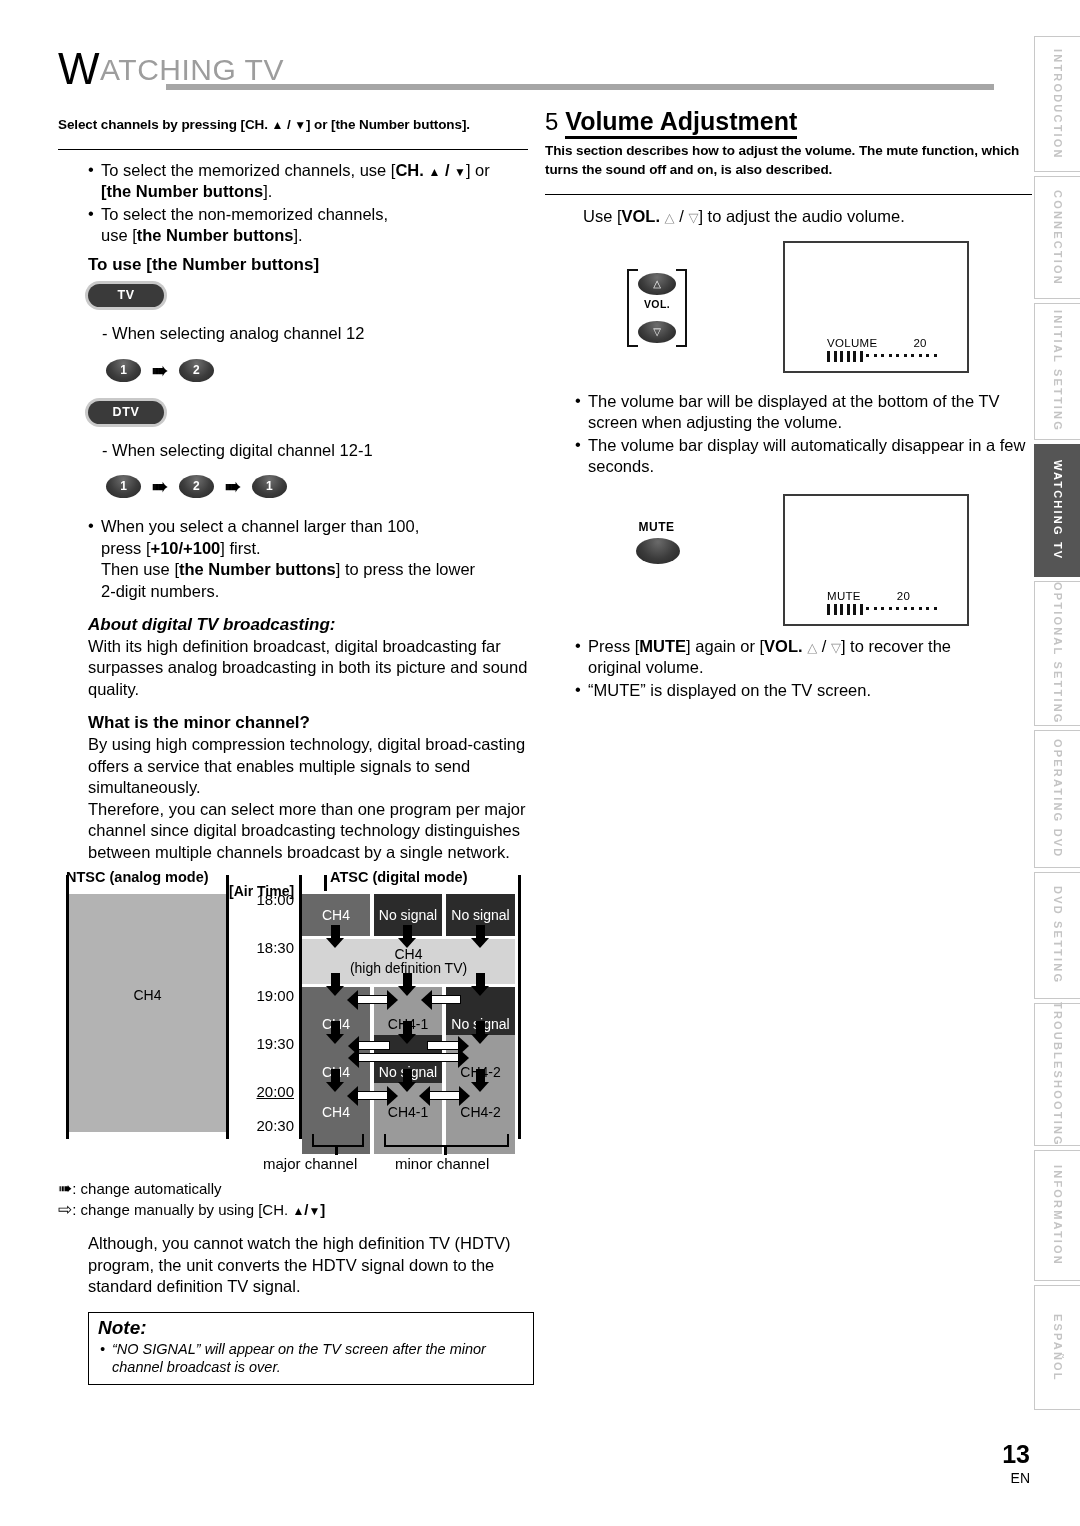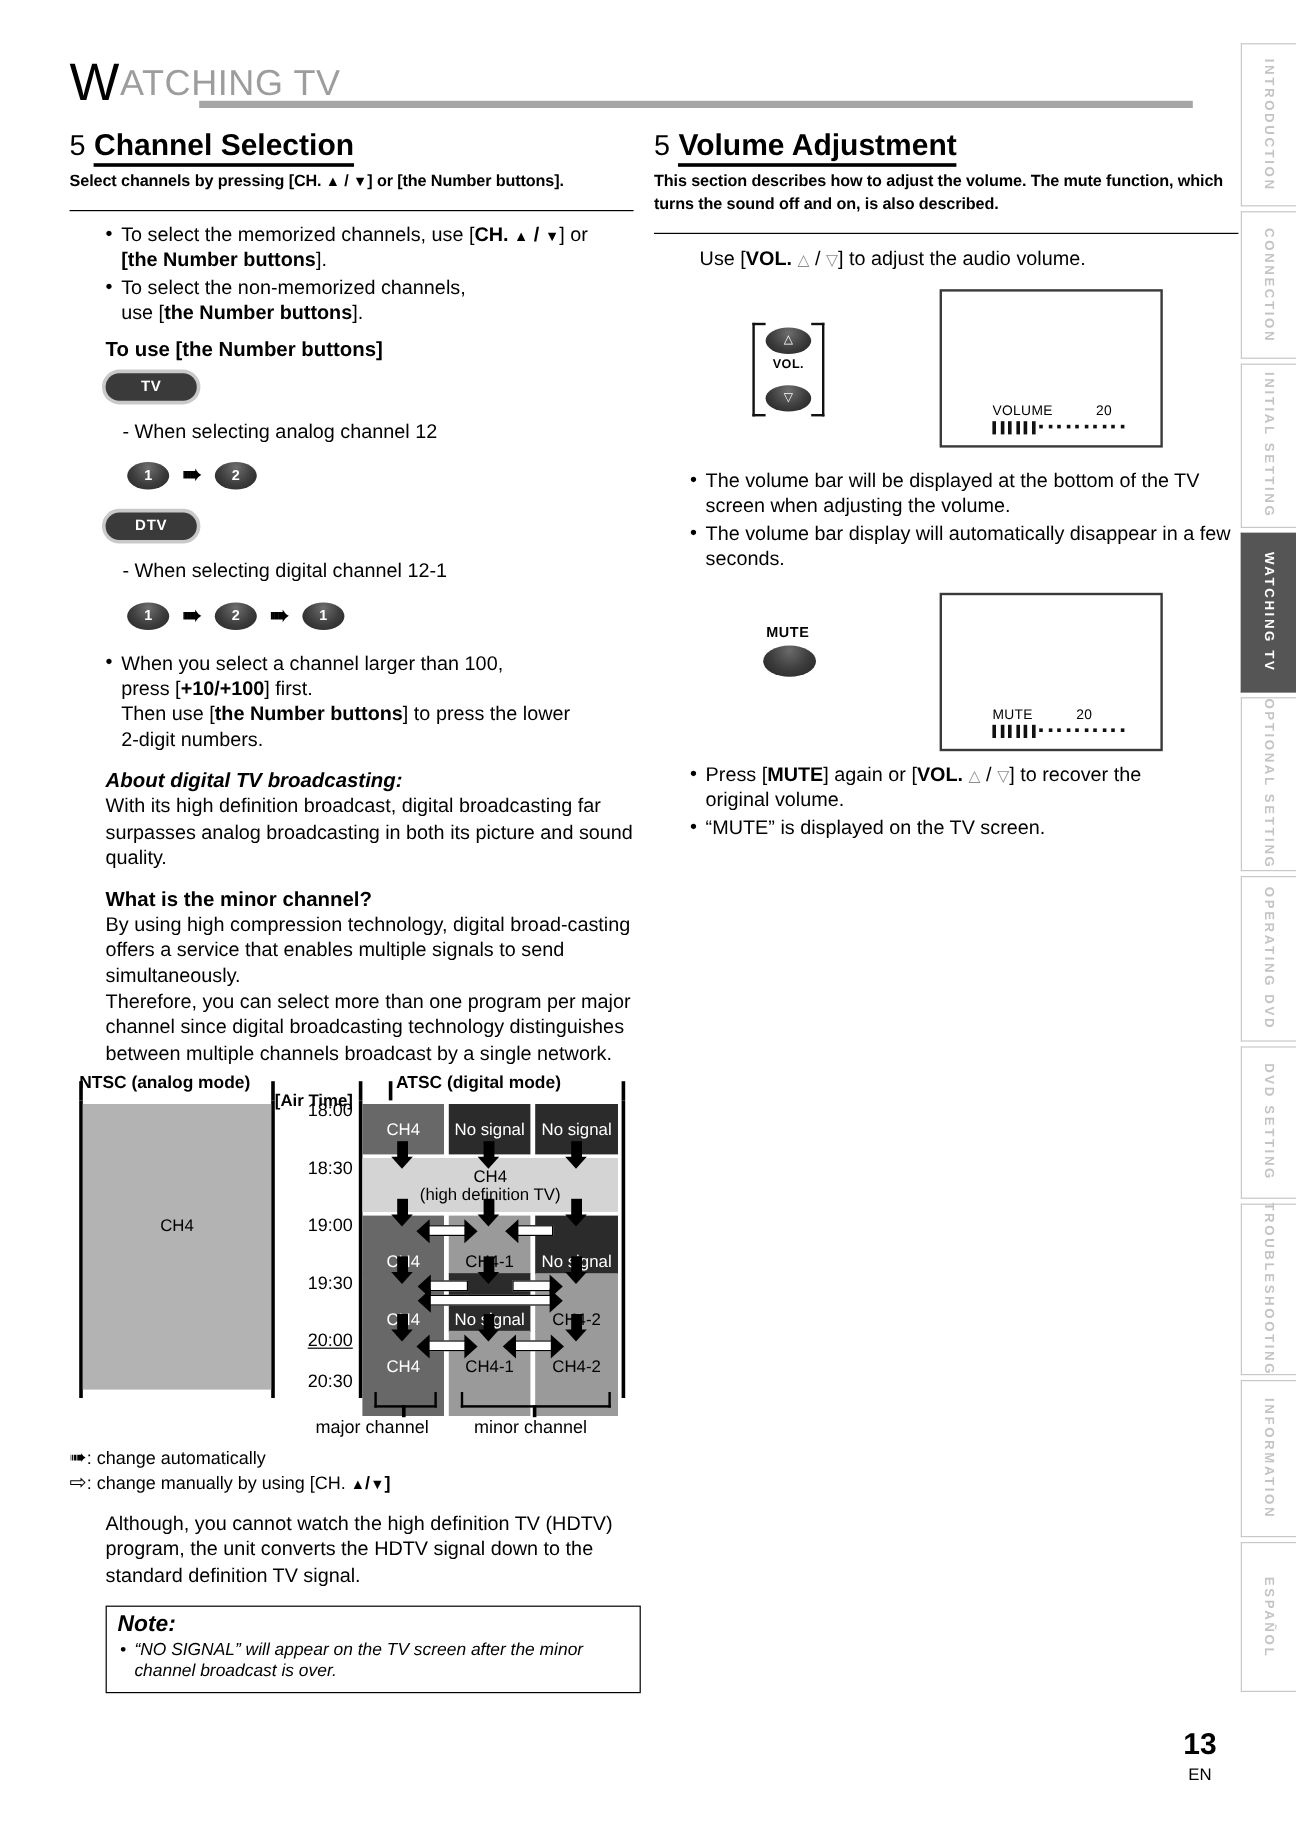--- a/index.html
+++ b/index.html
@@ -126,41 +126,37 @@
   .tabs{position:absolute;right:0;top:36px;width:46px;}
   .tab{width:46px;border:1px solid #c8c8c8;border-right:none;box-sizing:border-box;
     margin-bottom:4px;display:flex;align-items:center;justify-content:center;
     background:#fff;}
   .tab span{writing-mode:vertical-rl;font-size:11px;letter-spacing:2.2px;
     color:#c4c4c4;font-weight:bold;white-space:nowrap;}
   .tab.active{background:#555;border-color:#555;}
   .tab.active span{color:#fff;}
 
   
-  .pgno{position:absolute;right:50px;bottom:40px;text-align:center;width:60px;}
+  .pgno{position:absolute;right:50px;bottom:40px;text-align:right;width:60px;}
   .pgno .n{font-size:25px;font-weight:bold;line-height:1;}
   .pgno .l{font-size:14px;margin-top:3px;}
 </style>
 </head>
 <body>
 
 <div class="page">
 
   <div class="hdr">
     <div class="hdr-title"><span class="cap">W</span><span>ATCHING  TV</span></div>
     <div class="hdr-rule"></div>
     <div class="hdr-dot"></div>
   </div>
 
   <div class="colL">
 
-    <div class="sec-head">
-      <span class="num">5</span>
-      <span class="u">Channel Selection</span>
-    </div>
 
     <div class="sec-sub"><span>Select channels by pressing [CH. </span><span class="tri-up"></span><span> / </span><span class="tri-dn"></span><span>] or [the Number buttons].</span></div>
 
     <div class="rule"></div>
 
     <div class="body ind" style="margin-top:10px;">
       <div class="bul">
         <span>To select the memorized channels, use [</span><span class="b">CH. </span><span class="b tri-up"></span><span class="b"> / </span><span class="b tri-dn"></span><span>] or</span><br>
         <span class="b">[the Number buttons</span><span>].</span>
       </div>

